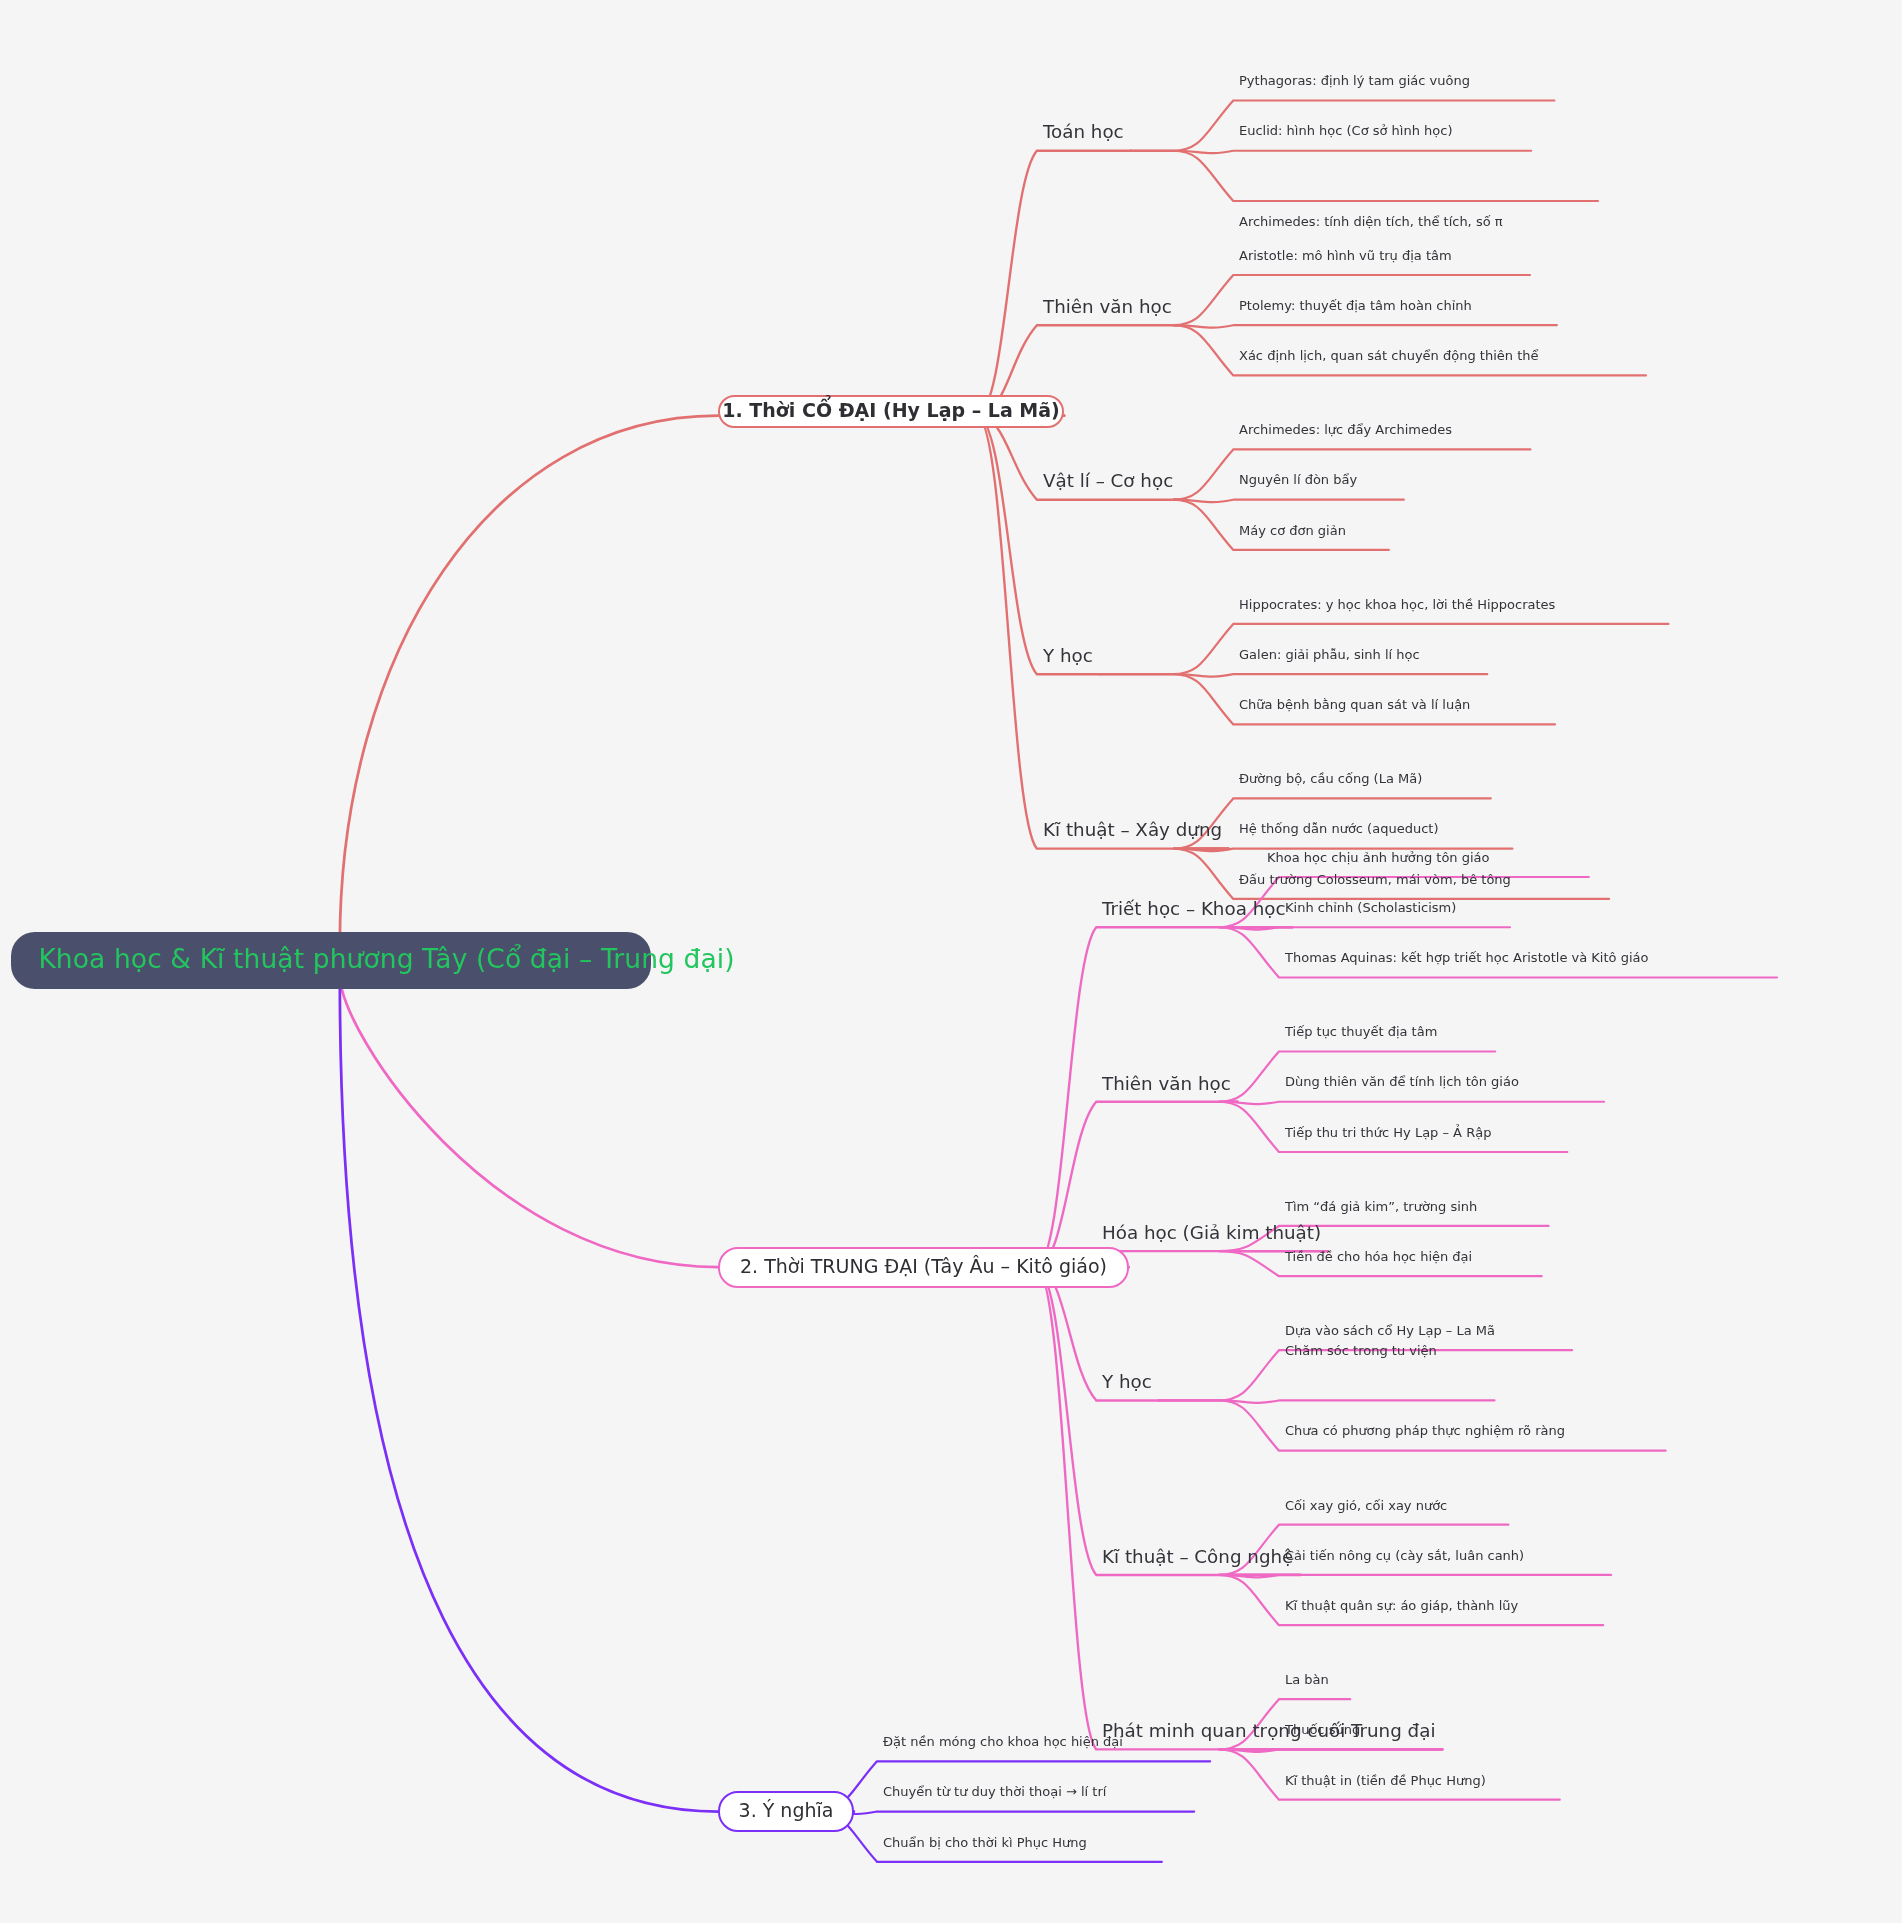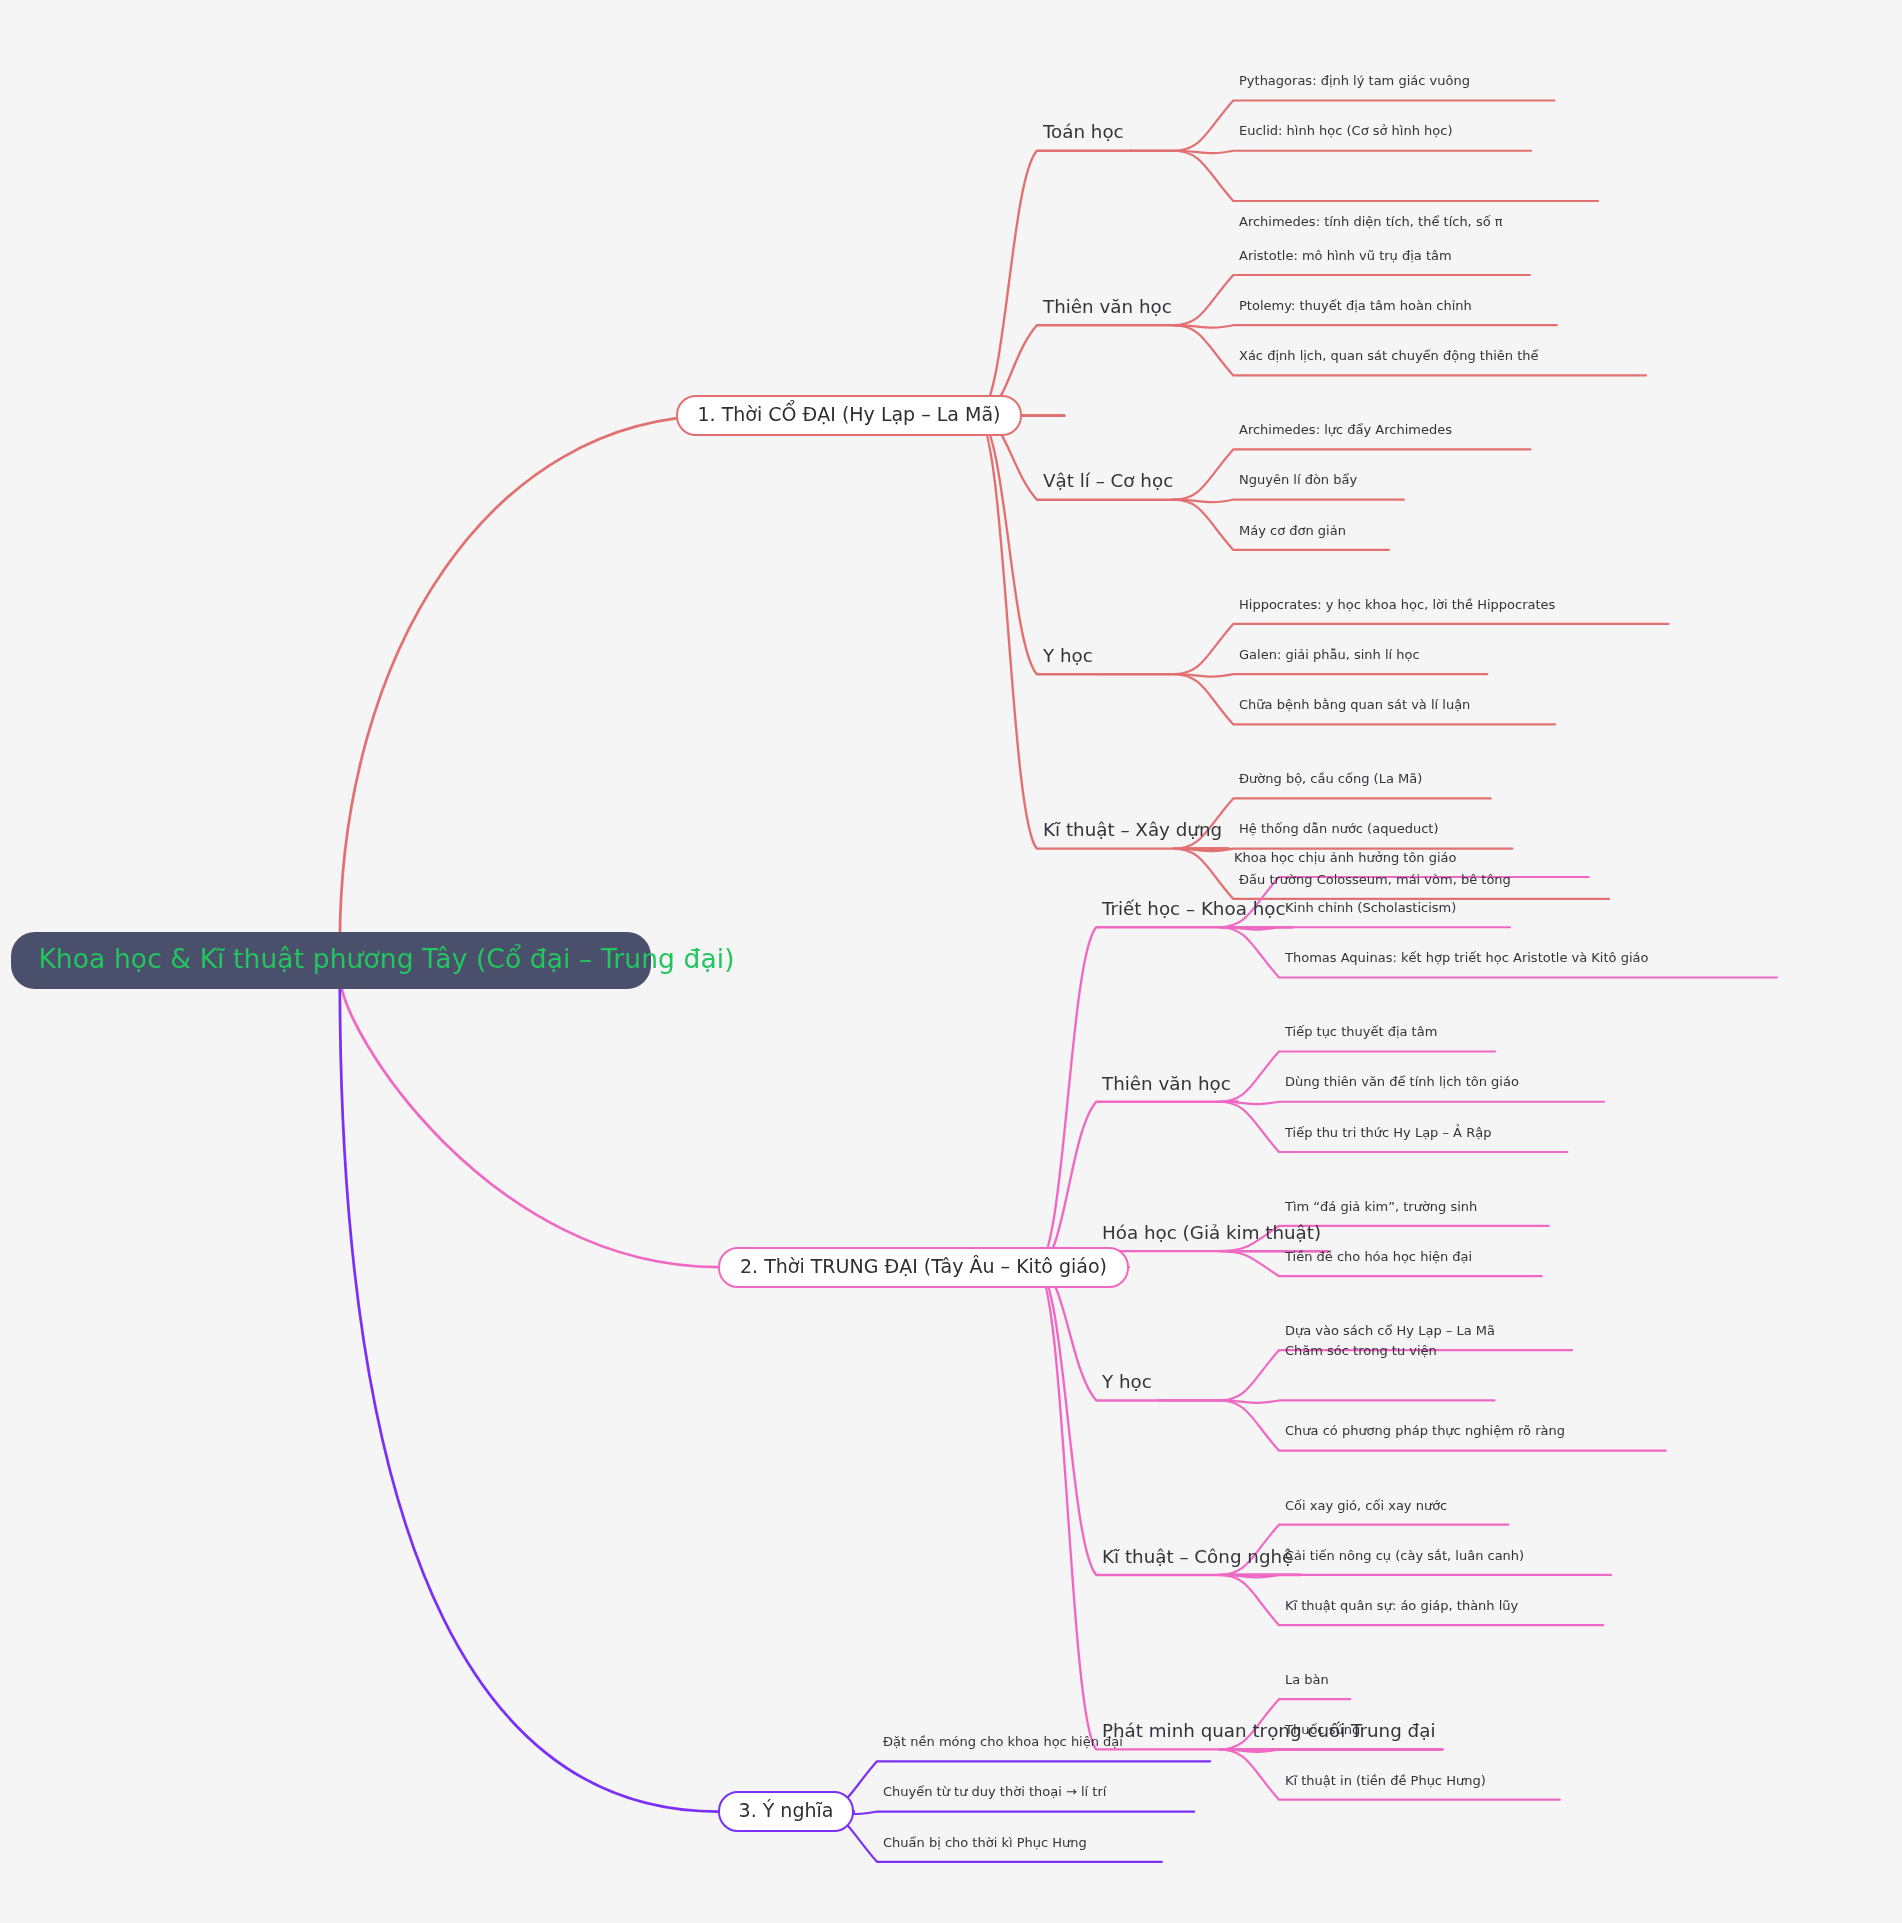--- a/index.html
+++ b/index.html
@@ -121,21 +121,21 @@
       <path d="M 1578.875 1915 L 1334 1915 C 1366 1915, 1370 1893.5, 1400 1860 L 1478.015625 1860" fill="none" stroke="#ef69c4" stroke-width="2.4" stroke-linecap="round"></path>
       <path d="M 1578.875 1915 L 1334 1915 C 1366 1915, 1370 1921, 1400 1915 L 1523.84375 1915" fill="none" stroke="#ef69c4" stroke-width="2.4" stroke-linecap="round"></path>
       <path d="M 1578.875 1915 L 1334 1915 C 1366 1915, 1370 1936.5, 1400 1970 L 1707.390625 1970" fill="none" stroke="#ef69c4" stroke-width="2.4" stroke-linecap="round"></path>
       <path d="M 372 1071 C 372 1723, 536 1983, 786 1983" fill="none" stroke="#7b2ff7" stroke-width="3" stroke-linecap="round"></path>
       <path d="M 934.875 1983 L 894 1983 C 926 1983, 930 1961.5, 960 1928 L 1324.6875 1928" fill="none" stroke="#7b2ff7" stroke-width="2.4" stroke-linecap="round"></path>
       <path d="M 934.875 1983 L 894 1983 C 926 1983, 930 1989, 960 1983 L 1307.21875 1983" fill="none" stroke="#7b2ff7" stroke-width="2.4" stroke-linecap="round"></path>
       <path d="M 934.875 1983 L 894 1983 C 926 1983, 930 2004.5, 960 2038 L 1271.828125 2038" fill="none" stroke="#7b2ff7" stroke-width="2.4" stroke-linecap="round"></path>
     </svg>
   <div id="nodes">
       <div class="node root" style="left: 11px; top: 932px; width: 640px; height: 57px; display: flex; align-items: center;">Khoa học &amp; Kĩ thuật phương Tây (Cổ đại – Trung đại)</div>
-      <div class="node pill c1" style="left: 676px; top: 395px; width: 346px; height: 41px; display: flex; align-items: center; justify-content: center;">1. Thời CỔ ĐẠI (Hy Lạp – La Mã)</div>
+      <div class="node pill c1" style="left: 718px; top: 395px; width: 346px; height: 33px; display: flex; align-items: center; justify-content: center; font-weight: bold;">1. Thời CỔ ĐẠI (Hy Lạp – La Mã)</div>
       <div class="node l2" style="left: 1043px; top: 123px;">Toán học</div>
       <div class="node l3" style="left: 1239px; top: 74px;">Pythagoras: định lý tam giác vuông</div>
       <div class="node l3" style="left: 1239px; top: 124px;">Euclid: hình học (Cơ sở hình học)</div>
       <div class="node l3" style="left: 1239px; top: 175px; margin-top: 40px;">Archimedes: tính diện tích, thể tích, số π</div>
       <div class="node l2" style="left: 1043px; top: 298px;">Thiên văn học</div>
       <div class="node l3" style="left: 1239px; top: 249px;">Aristotle: mô hình vũ trụ địa tâm</div>
       <div class="node l3" style="left: 1239px; top: 299px;">Ptolemy: thuyết địa tâm hoàn chỉnh</div>
       <div class="node l3" style="left: 1239px; top: 349px;">Xác định lịch, quan sát chuyển động thiên thể</div>
       <div class="node l2" style="left: 1043px; top: 472px;">Vật lí – Cơ học</div>
       <div class="node l3" style="left: 1239px; top: 423px;">Archimedes: lực đẩy Archimedes</div>
@@ -144,21 +144,21 @@
       <div class="node l2" style="left: 1043px; top: 647px;">Y học</div>
       <div class="node l3" style="left: 1239px; top: 598px;">Hippocrates: y học khoa học, lời thề Hippocrates</div>
       <div class="node l3" style="left: 1239px; top: 648px;">Galen: giải phẫu, sinh lí học</div>
       <div class="node l3" style="left: 1239px; top: 698px;">Chữa bệnh bằng quan sát và lí luận</div>
       <div class="node l2" style="left: 1043px; top: 821px;">Kĩ thuật – Xây dựng</div>
       <div class="node l3" style="left: 1239px; top: 772px;">Đường bộ, cầu cống (La Mã)</div>
       <div class="node l3" style="left: 1239px; top: 822px;">Hệ thống dẫn nước (aqueduct)</div>
       <div class="node l3" style="left: 1239px; top: 873px;">Đấu trường Colosseum, mái vòm, bê tông</div>
       <div class="node pill c2" style="left: 718px; top: 1247px; width: 411px; height: 41px; display: flex; align-items: center; justify-content: center;">2. Thời TRUNG ĐẠI (Tây Âu – Kitô giáo)</div>
       <div class="node l2" style="left: 1102px; top: 900px;">Triết học – Khoa học</div>
-      <div class="node l3" style="left: 1234px; top: 851px;">Khoa học chịu ảnh hưởng tôn giáo</div>
+      <div class="node l3" style="left: 1267px; top: 851px;">Khoa học chịu ảnh hưởng tôn giáo</div>
       <div class="node l3" style="left: 1285px; top: 901px;">Kinh chỉnh (Scholasticism)</div>
       <div class="node l3" style="left: 1285px; top: 951px;">Thomas Aquinas: kết hợp triết học Aristotle và Kitô giáo</div>
       <div class="node l2" style="left: 1102px; top: 1075px;">Thiên văn học</div>
       <div class="node l3" style="left: 1285px; top: 1025px;">Tiếp tục thuyết địa tâm</div>
       <div class="node l3" style="left: 1285px; top: 1075px;">Dùng thiên văn để tính lịch tôn giáo</div>
       <div class="node l3" style="left: 1285px; top: 1126px;">Tiếp thu tri thức Hy Lạp – Ả Rập</div>
       <div class="node l2" style="left: 1102px; top: 1224px;">Hóa học (Giả kim thuật)</div>
       <div class="node l3" style="left: 1285px; top: 1200px;">Tìm “đá giả kim”, trường sinh</div>
       <div class="node l3" style="left: 1285px; top: 1250px;">Tiền đề cho hóa học hiện đại</div>
       <div class="node l2" style="left: 1102px; top: 1373px;">Y học</div>

